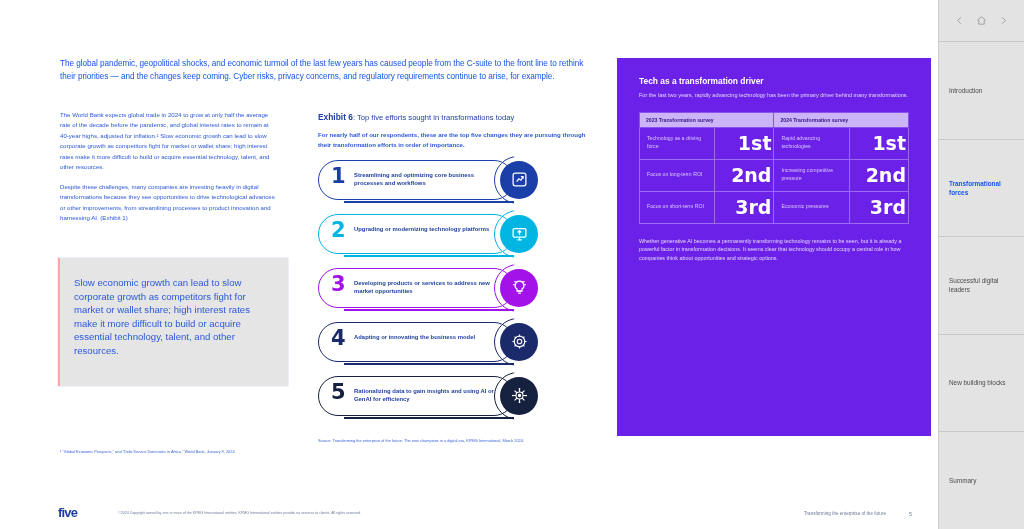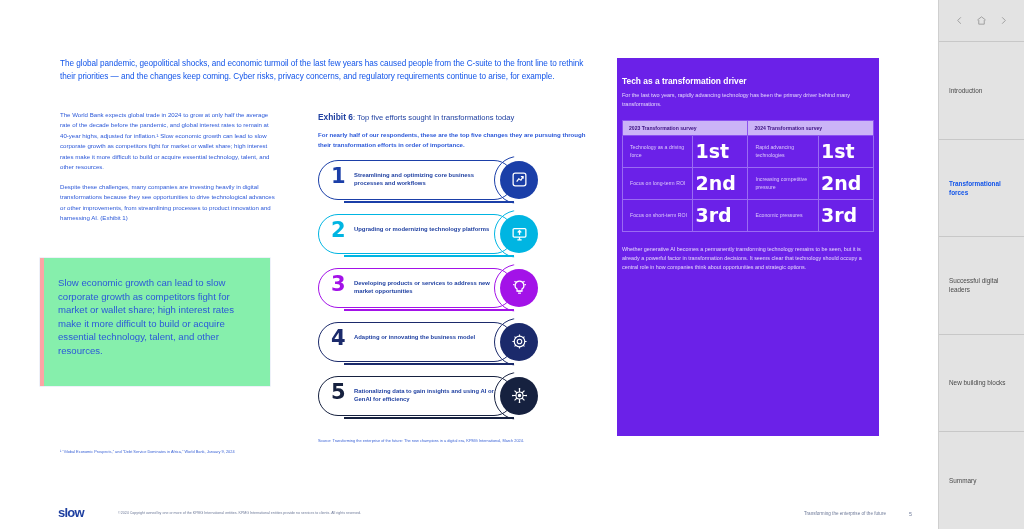--- a/index.html
+++ b/index.html
@@ -21,22 +21,22 @@
   }
 
   
   .col-left { position:absolute; left:60px; top:110px; width:215px; }
   .body-p {
     font-size:6.1px; line-height:1.72; color:#2B58D8;
     margin-bottom:9px; text-align:left;
   }
 
   .quote-box {
-    position:absolute; left:40px; top:258px; width:230px; height:128px;
-    border-left:4px solid #fca5a5; background:#86efac;
+    position:absolute; left:58px; top:258px; width:230px; height:128px;
+    border-left:2px solid #fca5a5; background:#e5e5e5;
     box-shadow:0 0 0 0.6px #E3E8F5;
     padding:18px 14px 0 14px;
   }
   .quote-box .q {
     font-size:9.6px; line-height:1.42; color:#2B58D8; font-weight:400;
   }
 
   .footnote {
     position:absolute; left:60px; top:449px; width:420px;
     font-size:3.9px; line-height:1.5; color:#3A63D6;
@@ -86,41 +86,41 @@
     clip-path:polygon(0 0, 42% 0, 42% 100%, 0 100%);
   }
 
   .source {
     position:absolute; left:318px; top:438px; width:250px;
     font-size:3.9px; line-height:1.5; color:#3A63D6;
   }
 
   
   .panel {
-    position:absolute; left:617px; top:58px; width:262px; height:378px;
-    background:#6B21E8; color:#fff; padding:18px 5px;
+    position:absolute; left:617px; top:58px; width:314px; height:378px;
+    background:#6B21E8; color:#fff; padding:18px 22px;
   }
   .panel h3 { font-size:8.4px; font-weight:bold; margin-bottom:5px; }
   .panel .lead { font-size:5.5px; line-height:1.55; color:#E4D6FB; margin-bottom:12px; }
 
   .tbl { width:100%; border-collapse:collapse; }
   .tbl th {
     background:#CBB4F7; color:#3A1080;
     font-size:5.1px; font-weight:bold; text-align:left;
     padding:4px 6px; border:0.7px solid #8B52F0;
   }
   .tbl td { border:0.7px solid #9B6BF2; vertical-align:middle; padding:0; }
   .tbl .lbl {
     font-size:5.2px; line-height:1.45; color:#DCC9FB;
     padding:7px 5px 7px 7px; width:58px;
   }
   .tbl .rank {
     font-family:"DejaVu Sans", sans-serif;
     font-size:19px; font-weight:bold; color:#fff;
-    text-align:left; width:42px; line-height:1;
+    text-align:right; width:42px; line-height:1;
     padding:6px 2px;
   }
   .panel .outro { font-size:5.4px; line-height:1.62; color:#E4D6FB; margin-top:13px; }
 
   
   .footer { position:absolute; left:0; bottom:0; width:938px; height:44px; }
   .kpmg {
     position:absolute; left:58px; bottom:9px;
     font-family:"Liberation Sans", sans-serif;
     font-size:13px; font-weight:bold; color:#1E3FA0;
@@ -296,21 +296,21 @@
               <td class="rank">3rd</td>
               <td class="lbl">Economic pressures</td>
               <td class="rank">3rd</td>
             </tr>
           </tbody>
       </table>
       <div class="outro">Whether generative AI becomes a permanently transforming technology remains to be seen, but it is already a powerful factor in transformation decisions. It seems clear that technology should occupy a central role in how companies think about opportunities and strategic options.</div>
     </div>
 
     <div class="footer">
-      <div class="kpmg">slow</div>
+      <div class="kpmg">five</div>
       <div class="copy">©2024 Copyright owned by one or more of the KPMG International entities. KPMG International entities provide no services to clients. All rights reserved.</div>
       <div class="ftitle">Transforming the enterprise of the future</div>
       <div class="pagenum">5</div>
     </div>
   </div>
 
   <div class="sidebar">
     <div class="sb-nav-icons">
       <span>
         <svg viewBox="0 0 24 24" fill="none" stroke="currentColor" stroke-width="2">

